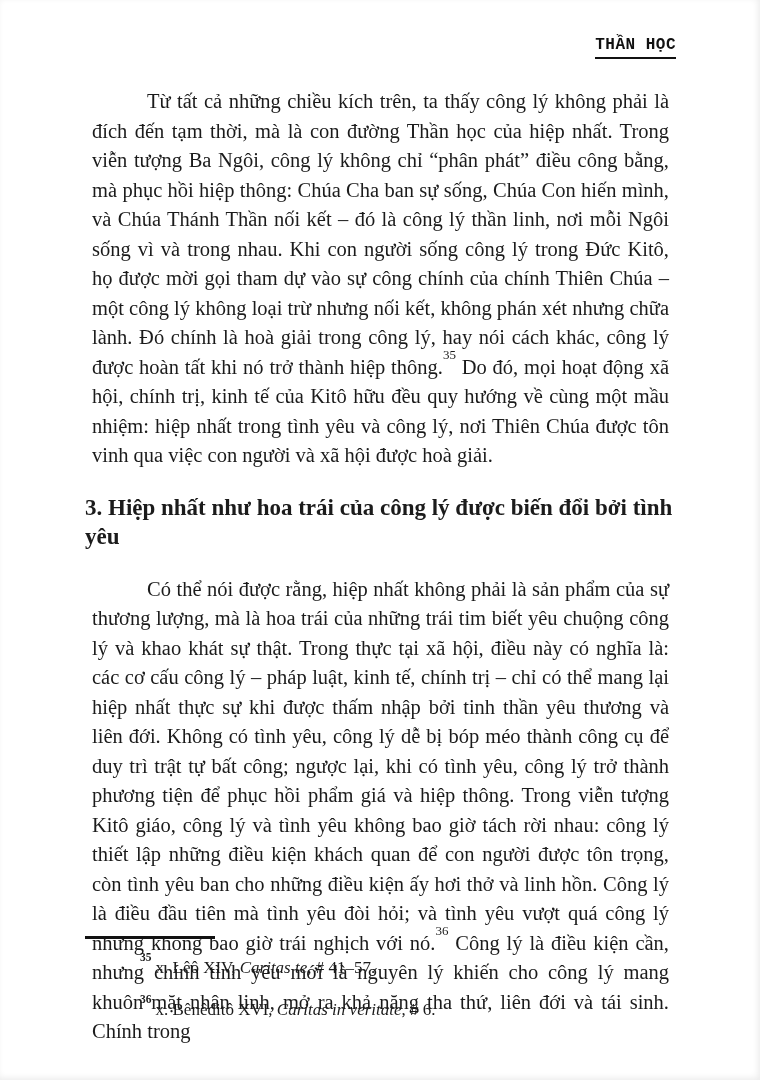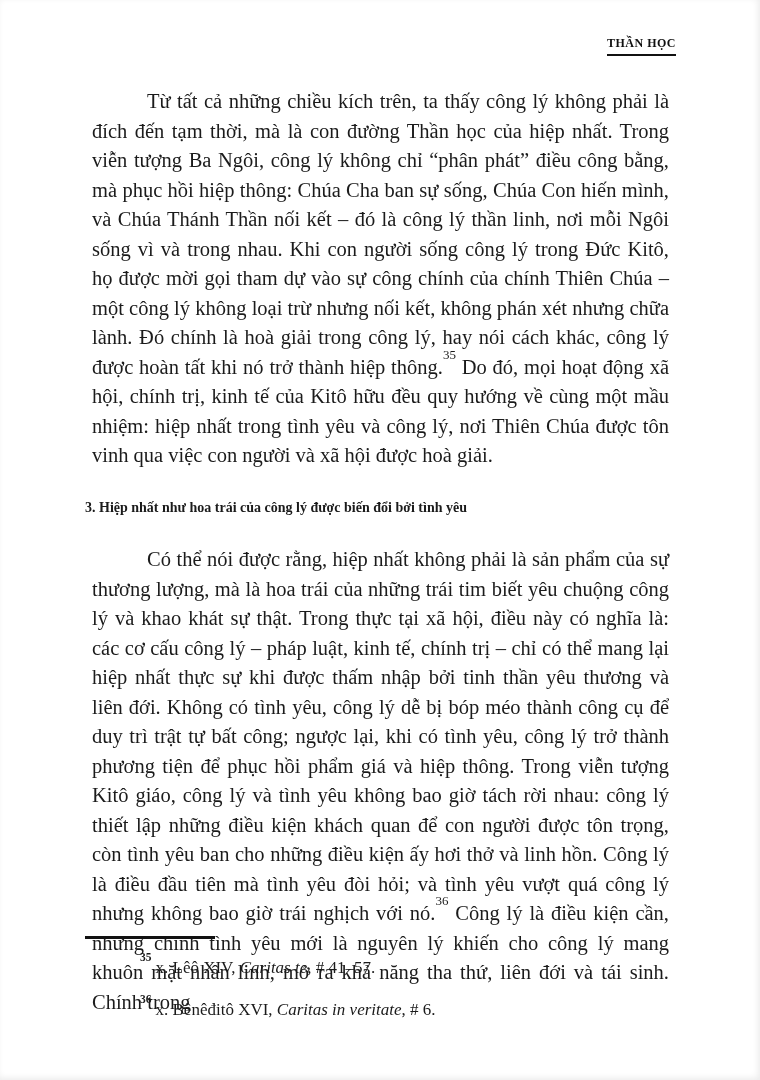--- a/index.html
+++ b/index.html
@@ -15,23 +15,23 @@
     background: #ffffff;
     box-shadow: inset -2px -2px 6px rgba(0,0,0,0.08);
     overflow: hidden;
     color: #1b1b1b;
   }
   
   .running-header {
     position: absolute;
     top: 36px;
     right: 84px;
-    font-family: Liberation Serif, serif;
+    font-family: Liberation Mono, monospace;
     font-weight: bold;
-    font-size: 12px;
+    font-size: 16px;
     letter-spacing: 0.5px;
     color: #111;
   }
   .running-header .hdr-text {
     display: inline-block;
     border-bottom: 2.5px solid #111;
     padding-bottom: 3px;
   }
   
   .body-text {
@@ -49,21 +49,21 @@
     text-indent: 55px;
   }
   .fn-ref {
     font-size: 13px;
     position: relative;
     top: -7px;
     line-height: 0;
   }
   .section-heading {
     font-family: "Liberation Serif", serif;
-    font-size: 14px;
+    font-size: 23px;
     font-weight: bold;
     margin: 22px 0 23px 0;
     text-align: left;
     text-indent: 0;
   }
   
   .footnote-area {
     position: absolute;
     left: 85px;
     top: 936px;

